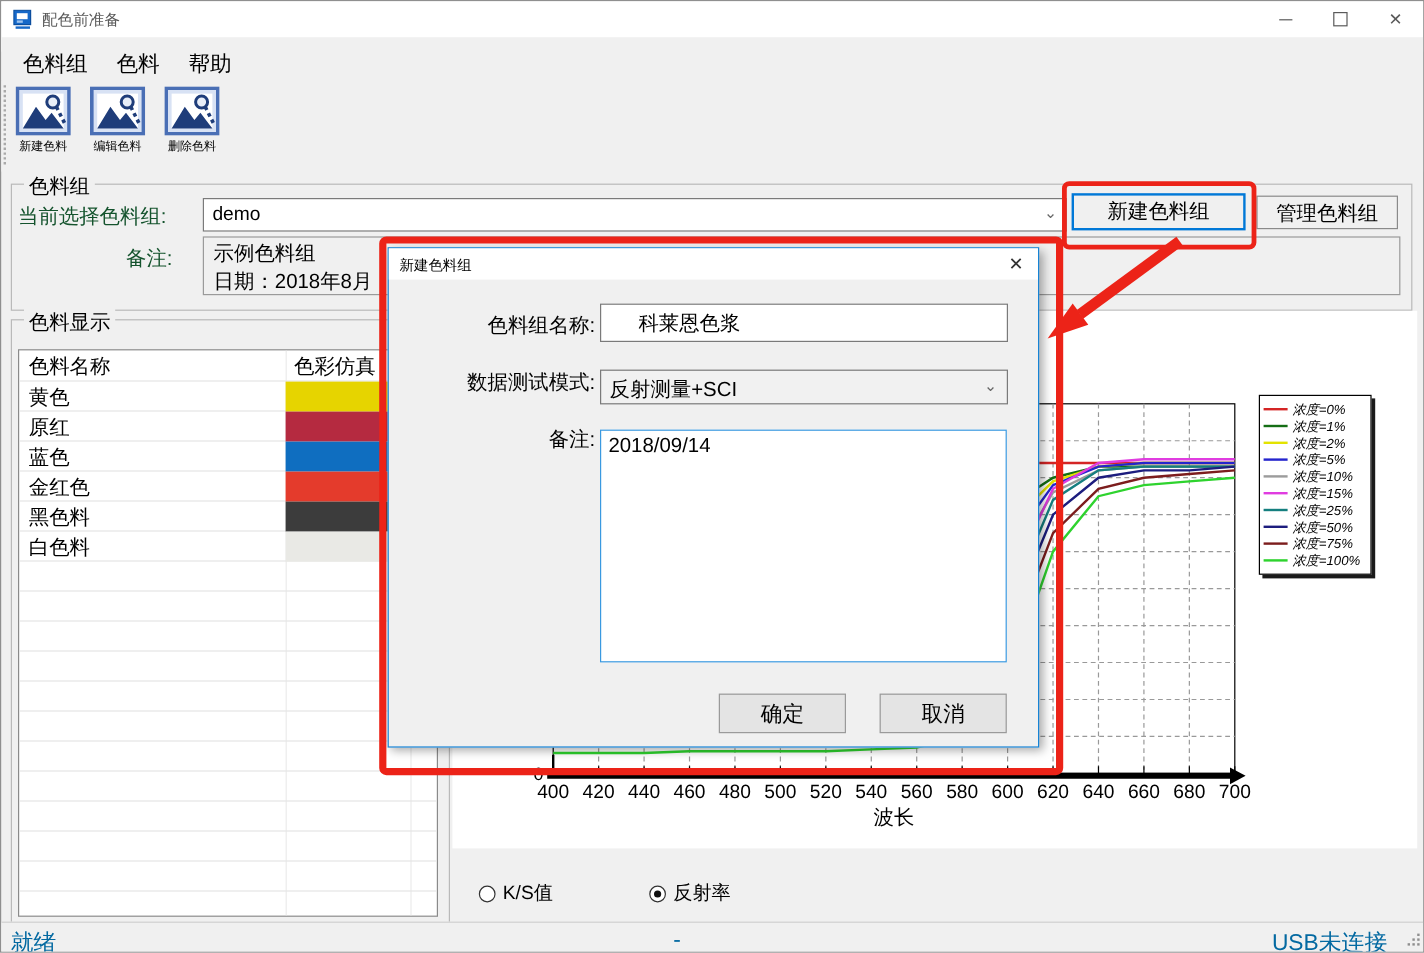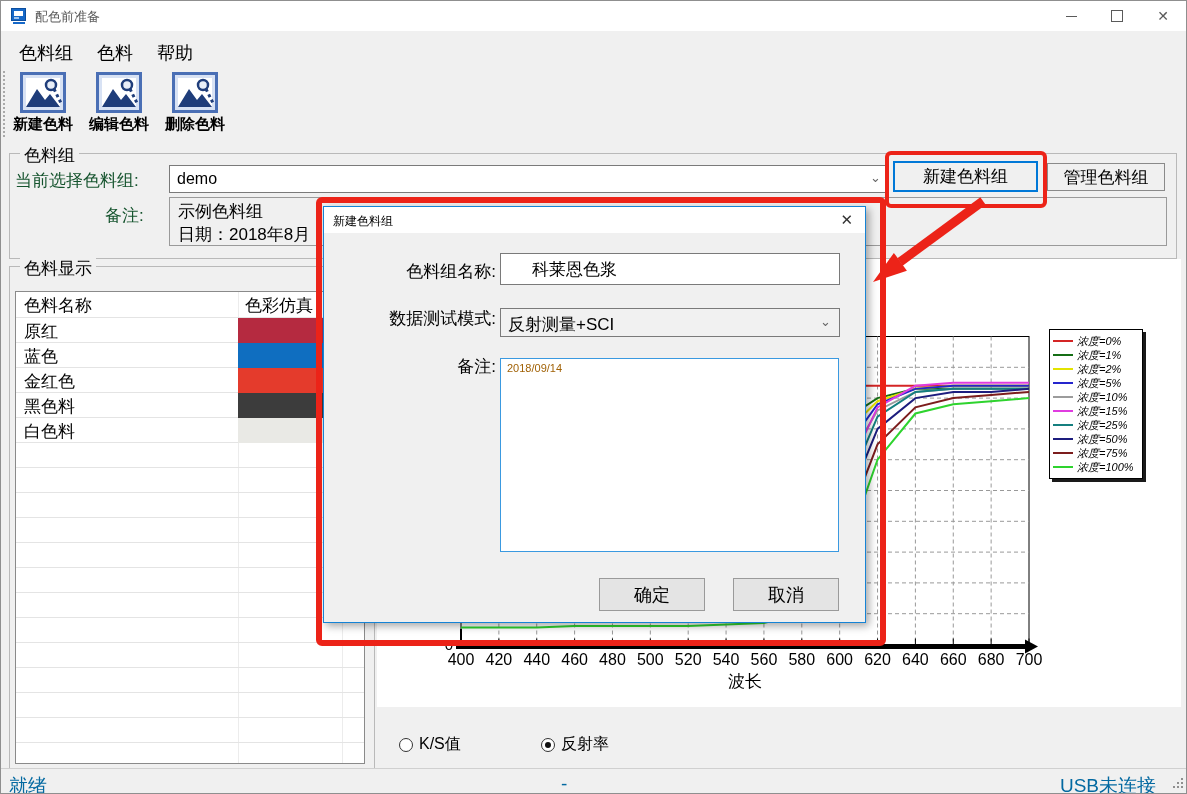--- a/index.html
+++ b/index.html
@@ -16,21 +16,21 @@
   .close-glyph{font-size:14px;line-height:1;}
   
   .menubar{position:absolute;left:0;top:30px;width:100%;height:36px;background:#f0f0f0;}
   .menu-item{display:inline-block;margin-top:7px;padding:3px 12px;font-size:18px;color:#000;}
   .menu-item:first-child{margin-left:6px;}
   
   .toolbar{position:absolute;left:0;top:66px;width:100%;height:76px;background:#f0f0f0;}
   .tool-grip{position:absolute;left:2px;top:4px;height:66px;border-left:2px dotted #a9a9a9;}
   .tool-btn{display:inline-block;margin-left:8px;margin-top:3px;text-align:center;vertical-align:top;padding:2px 4px;}
   .tool-btn .ticon{display:block;margin:0 auto;}
-  .tool-btn .tlabel{display:block;font-size:15px;color:#000;margin-top:2px;font-weight:bold;}
+  .tool-btn .tlabel{display:block;font-size:10px;color:#000;margin-top:2px;}
   
   .groupbox{position:absolute;border:1px solid #b9b9b9;background:transparent;}
   .groupbox>.gb-title{position:absolute;top:-10px;left:10px;background:#f0f0f0;padding:0 4px;font-size:17px;color:#000;}
   
   .lbl{position:absolute;font-size:17px;color:#14532d;white-space:nowrap;}
   .combo{position:absolute;background:#fff;border:1px solid #7a7a7a;box-sizing:border-box;font-size:16px;}
   .combo .cval{position:absolute;left:7px;top:4px;color:#000;}
   .combo .chev{position:absolute;right:7px;top:4px;color:#666;font-size:13px;}
   .pushbtn{position:absolute;background:#f0f0f0;border:1px solid #8a8a8a;box-sizing:border-box;
            display:flex;align-items:center;justify-content:center;font-size:17px;color:#000;}
@@ -69,21 +69,21 @@
   .dlg-titlebar{position:absolute;left:0;top:0;width:100%;height:26px;background:#ffffff;}
   .dlg-title{position:absolute;left:9px;top:6px;font-size:12px;color:#000;}
   .dlg-close{position:absolute;right:12px;top:4px;font-size:15px;color:#333;}
   .dlg-lbl{position:absolute;font-size:17px;color:#000;text-align:right;width:160px;white-space:nowrap;}
   .dlg-input{position:absolute;left:176px;width:340px;height:32px;border:1px solid #7a7a7a;background:#fff;
              font-size:17px;color:#000;padding:0 6px;box-sizing:border-box;font-family:"Liberation Sans",sans-serif;}
   .dlg-combo{position:absolute;left:176px;width:340px;height:29px;background:#f1f1f1;border:1px solid #7a7a7a;box-sizing:border-box;}
   .dlg-combo .cval{position:absolute;left:7px;top:4px;font-size:17px;color:#000;}
   .dlg-combo .chev{position:absolute;right:8px;top:5px;color:#666;font-size:13px;}
   .dlg-textarea{position:absolute;left:176px;width:339px;height:194px;border:1px solid #3a99e0;background:#fff;
-                font-size:11px;color:#a16207;padding:3px 6px;box-sizing:border-box;resize:none;
+                font-size:17px;color:#000000;padding:3px 6px;box-sizing:border-box;resize:none;
                 font-family:"Liberation Sans",sans-serif;outline:none;}
   .dlg-btn{position:absolute;width:106px;height:33px;background:#e4e4e4;border:1px solid #9a9a9a;box-sizing:border-box;
            display:flex;align-items:center;justify-content:center;font-size:18px;color:#000;}
   
   .anno-rect{position:absolute;border:5px solid #ec2318;border-radius:6px;z-index:10;pointer-events:none;}
   .anno-svg{position:absolute;left:0;top:0;width:1187px;height:794px;z-index:11;pointer-events:none;}
 </style>
 </head>
 <body>
 
@@ -154,20 +154,24 @@
 
   <div class="groupbox" style="left:8px;top:265px;width:364px;height:503px;">
     <span class="gb-title">色料显示</span>
   </div>
   <div class="ctable" style="left:14px;top:290px;width:350px;height:473px;" id="ctable">
     <div class="ct-vline" style="left:222px;"></div>
     <div class="ct-vline" style="left:326px;"></div>
   <div class="ct-row ct-header" style="height: 26px;">
         <span class="ct-name">色料名称</span>
         <span class="ct-col2">色彩仿真</span>
+      </div>
+      <div class="ct-row">
+        <span class="ct-name">黄色</span>
+        <span class="ct-swatch" style="background: rgb(230, 212, 0);"></span>
       </div>
       <div class="ct-row">
         <span class="ct-name">原红</span>
         <span class="ct-swatch" style="background: rgb(181, 42, 64);"></span>
       </div>
       <div class="ct-row">
         <span class="ct-name">蓝色</span>
         <span class="ct-swatch" style="background: rgb(15, 110, 192);"></span>
       </div>
       <div class="ct-row">

